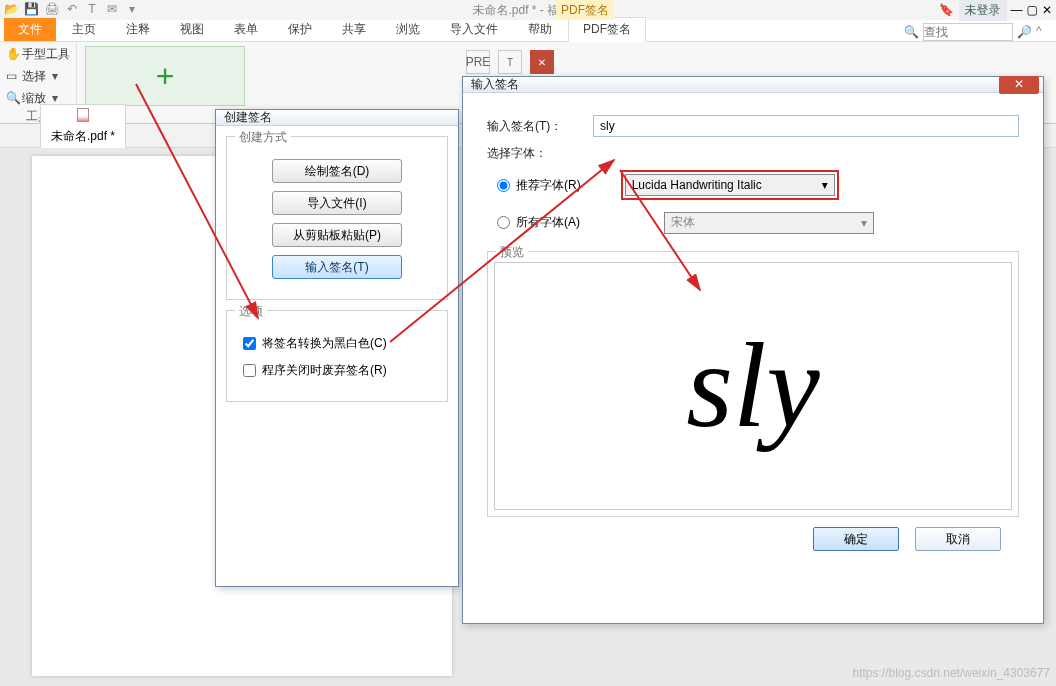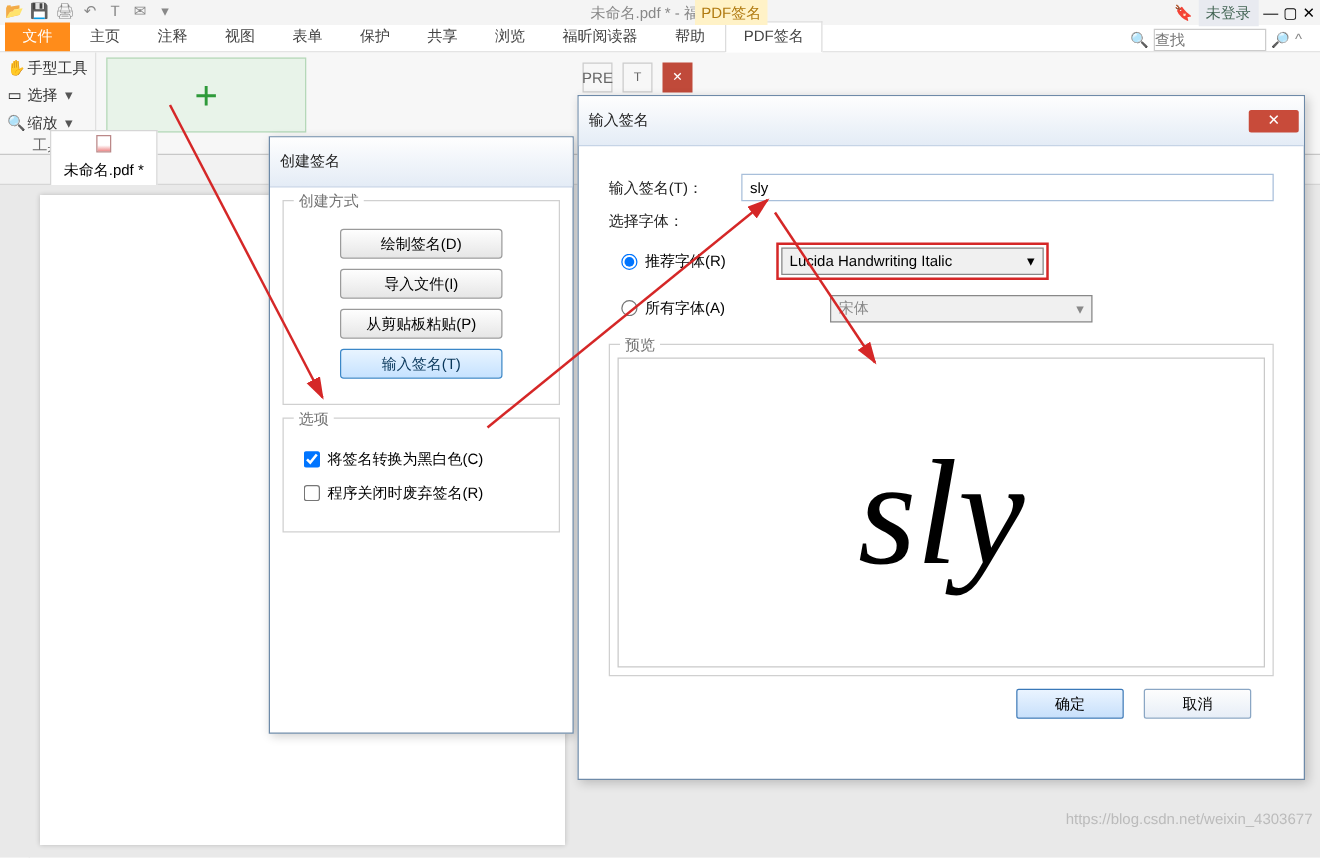--- a/index.html
+++ b/index.html
@@ -38,21 +38,21 @@
 .doc-tab { background: #fff; border: 1px solid #d6d6d6; border-bottom: none; padding: 3px 10px; display: flex; align-items: center; gap: 6px; flex-direction: column; }
 .doc-tab .page-icon { width: 12px; height: 14px; border: 1px solid #b88; background: linear-gradient(#fff 60%, #e88); }
 .doc-tab .close-x { color: #888; }
 .canvas-area { position: absolute; top: 148px; left: 0; right: 0; bottom: 0; background: #e9e9e9; }
 .left-rail { position: absolute; left: 0; top: 148px; width: 24px; bottom: 0; background: #f2f2f2; border-right: 1px solid #d6d6d6; display: flex; flex-direction: column; gap: 8px; padding-top: 6px; align-items: center; }
 .rail-icon { width: 16px; height: 16px; background: #9ab; }
 .page { position: absolute; left: 32px; top: 156px; width: 420px; height: 520px; background: #fff; box-shadow: 0 0 4px rgba(0,0,0,.2); }
 
 
 .dialog { position: absolute; background: #fff; border: 1px solid #6e8aa8; box-shadow: 2px 2px 8px rgba(0,0,0,.2); }
-.dialog .dlg-title { height: 40px; background: linear-gradient(#fefefe,#e4ecf6); display: flex; align-items: center; padding: 0 4px 0 8px; color: #222; border-bottom: 1px solid #c6d4e6; }
+.dialog .dlg-title { height: 16px; background: linear-gradient(#fefefe,#e4ecf6); display: flex; align-items: center; padding: 0 4px 0 8px; color: #222; border-bottom: 1px solid #c6d4e6; }
 .dialog .dlg-title .t-spacer { flex: 1; }
 .dlg-close { width: 40px; height: 18px; background: #c84b3a; color: #fff; text-align: center; border-radius: 2px; line-height: 16px; }
 .fieldset { border: 1px solid #d0d0d0; margin: 10px; padding: 14px 12px 12px; position: relative; }
 .fieldset .legend { position: absolute; top: -8px; left: 8px; background: #fff; padding: 0 4px; color: #737373; }
 .btn { display: block; width: 130px; height: 24px; margin: 8px auto; background: linear-gradient(#fefefe,#e6e6e6); border: 1px solid #9a9a9a; border-radius: 3px; text-align: center; line-height: 22px; cursor: pointer; }
 .btn.selected { background: linear-gradient(#e8f4ff,#c6e2ff); border-color: #3b87c8; color: #08365a; }
 .checkbox-row { display: flex; align-items: center; gap: 6px; margin: 10px 4px; }
 .checkbox-row input { width: 13px; height: 13px; }
 
 
@@ -71,21 +71,21 @@
 .preview-box { border: 1px solid #c9c9c9; height: 248px; margin-top: 4px; display: flex; align-items: center; justify-content: center; background: #fff; }
 .preview-text { font-family: "Brush Script MT", "Lucida Handwriting", cursive; font-size: 120px; font-style: italic; color: #000; }
 .dlg-buttons { display: flex; justify-content: flex-end; gap: 16px; padding: 10px 18px 0; }
 .dlg-btn { width: 86px; height: 24px; border: 1px solid #8aa6c4; background: linear-gradient(#fdfdfd,#e7eef7); border-radius: 2px; text-align: center; line-height: 22px; cursor: pointer; }
 .dlg-btn.primary { background: linear-gradient(#eaf4ff,#c8e0fb); border-color: #3a78b8; }
 
 
 .arrow-layer { position: absolute; inset: 0; pointer-events: none; }
 
 
-.watermark { position: absolute; right: 6px; bottom: 24px; color: #bbb; font-size: 12px; }
+.watermark { position: absolute; right: 6px; bottom: 6px; color: #bbb; font-size: 12px; }
 
 
 .rib-extra { display: flex; align-items: center; gap: 8px; padding: 6px; }
 .rib-extra .ico { width: 24px; height: 24px; border: 1px solid #ccc; display: flex; align-items: center; justify-content: center; font-size: 10px; color: #666; }
 .rib-extra .close-ico { background: #c04a3a; color: #fff; border: none; }
 
 .mag-icon { color: #5a8a5a; }
 </style>
 </head>
 <body>
@@ -112,21 +112,21 @@
 
 <div class="ribbon-tabs">
   <div class="tab file">文件</div>
   <div class="tab">主页</div>
   <div class="tab">注释</div>
   <div class="tab">视图</div>
   <div class="tab">表单</div>
   <div class="tab">保护</div>
   <div class="tab">共享</div>
   <div class="tab">浏览</div>
-  <div class="tab">福昕阅读器</div>
+  <div class="tab">导入文件</div>
   <div class="tab">帮助</div>
   <div class="tab active">PDF签名</div>
   <div class="spacer"></div>
   <div class="search-pill">
     <span class="mag-icon">🔍</span>
     <input placeholder="查找" style="">
     <span class="mag-icon">🔎</span>
     <span class="caret-box">^</span>
   </div>
 </div>

